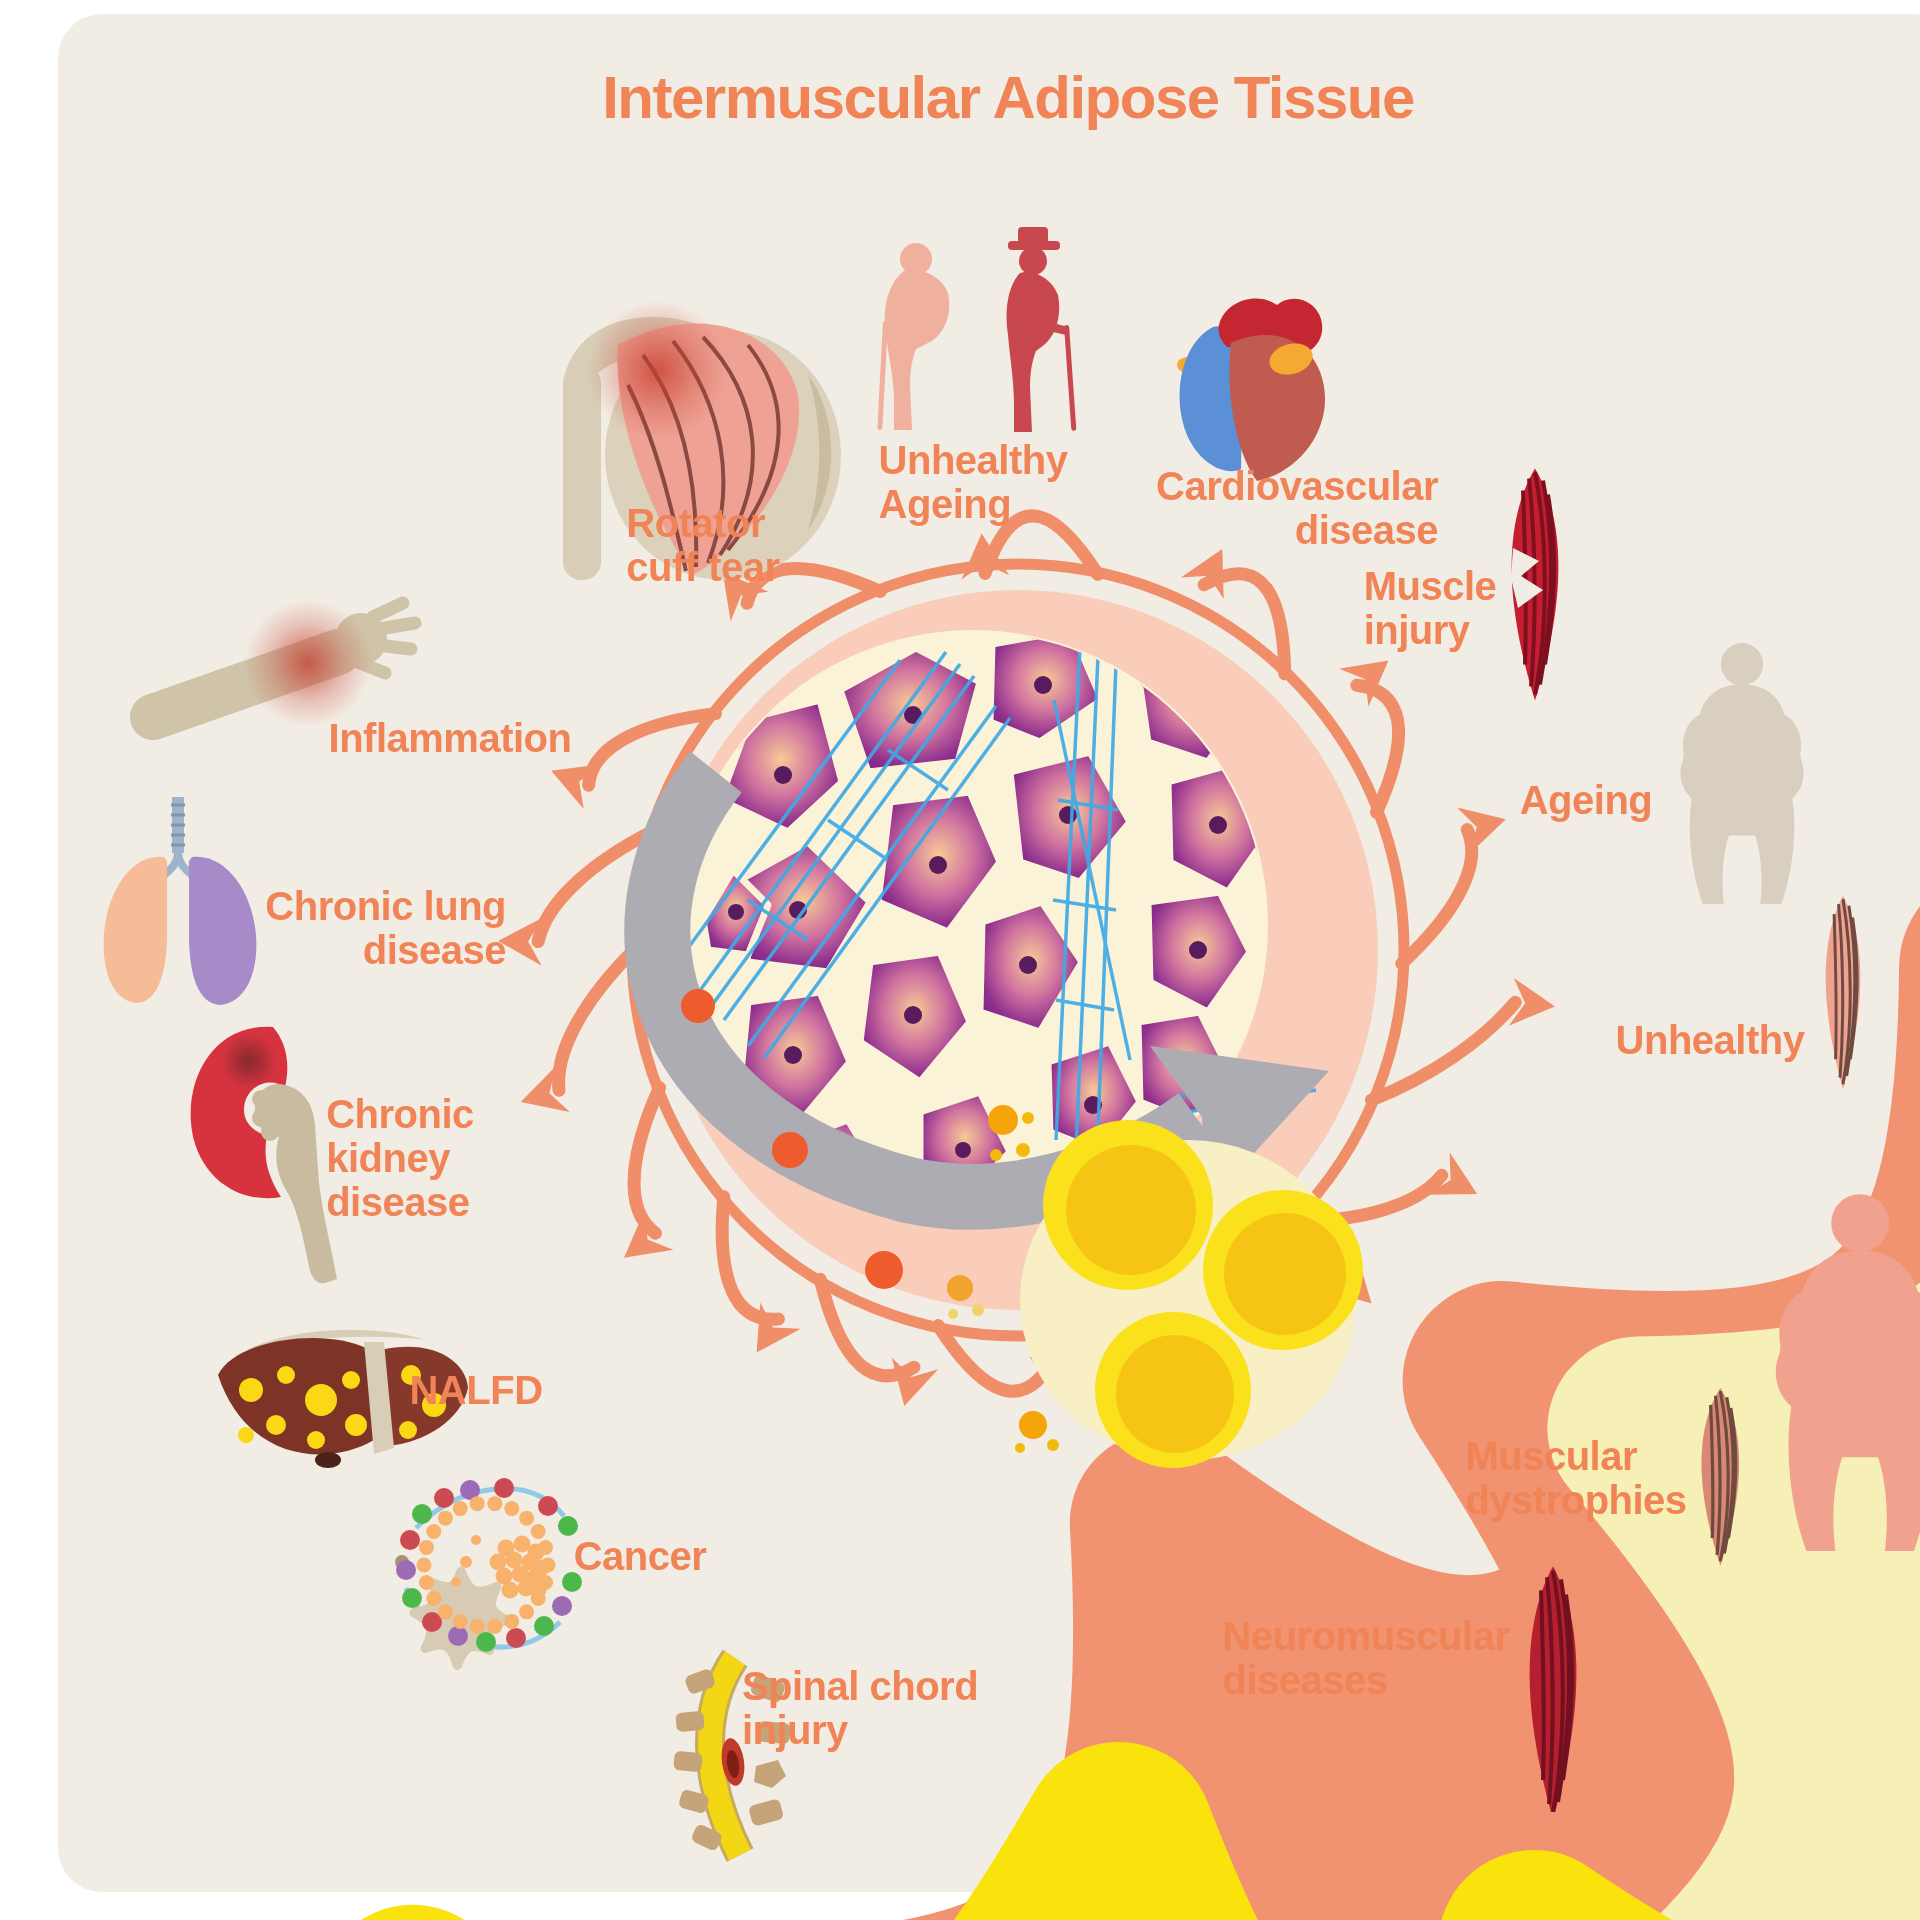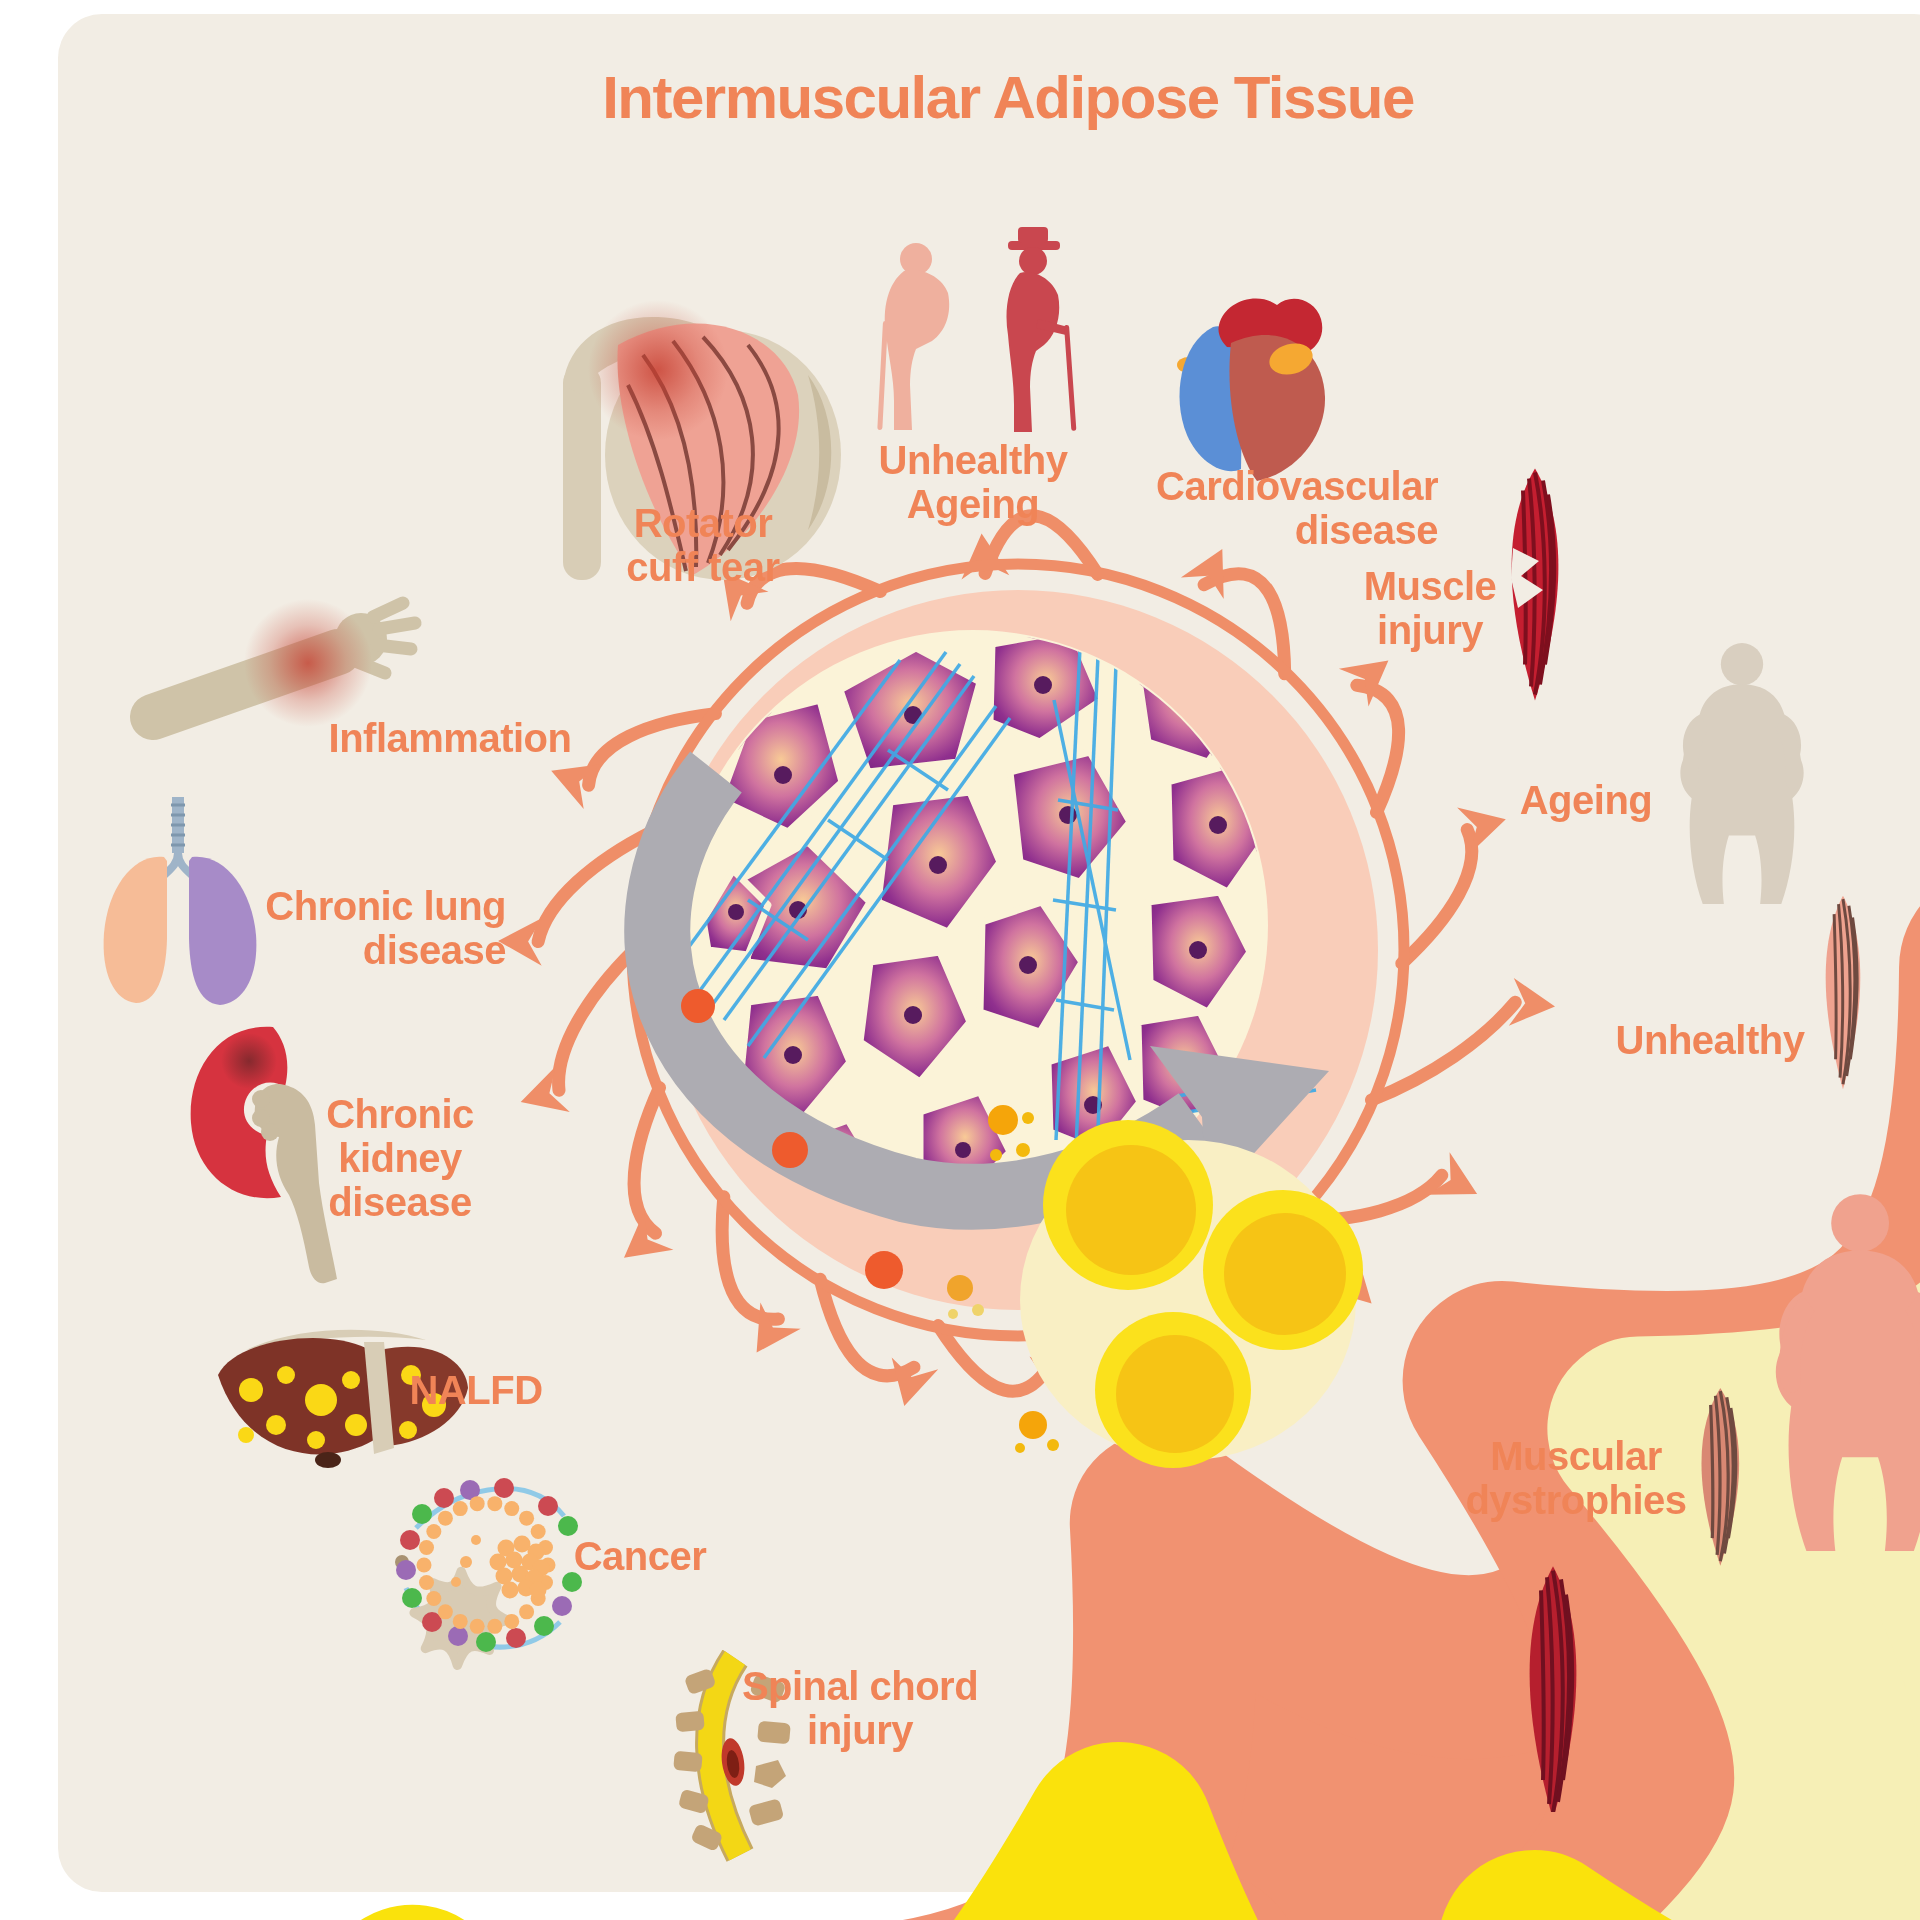--- a/index.html
+++ b/index.html
@@ -3,21 +3,21 @@
 <meta charset="utf-8">
 <style>
   html,body{margin:0;padding:0;background:#ffffff;}
   #stage{position:relative;width:1920px;height:1920px;background:#ffffff;overflow:hidden;
          font-family:"Liberation Sans",sans-serif;margin-left:48px;}
   .panel{position:absolute;left:10px;top:14px;width:1900px;height:1878px;background:#F2EDE4;border-radius:44px;}
   #main-svg{position:absolute;left:0;top:0;}
   #title{position:absolute;left:50%;top:97px;transform:translate(-50%,-50%);
          font-size:60px;font-weight:700;color:#F08457;letter-spacing:-1.5px;white-space:nowrap;}
   .label{position:absolute;color:#F08457;font-weight:700;font-size:40px;line-height:1.1;
-         white-space:pre-line;text-align:center;transform:translate(-50%,-50%);letter-spacing:-0.5px;}
+         white-space:pre-line;transform:translate(-50%,-50%);letter-spacing:-0.5px;}
   .label.align-left{transform:translate(0,-50%);text-align:right;}
   .label.align-right{transform:translate(-100%,-50%);text-align:right;}
   .icon{position:absolute;}
 </style>
 </head>
 <body>
 
 <div id="stage">
   <div class="panel"></div>
 
@@ -428,20 +428,22 @@
   <div class="label" style="left:925px;top:482px">Unhealthy
 Ageing</div>
   <div class="label align-left" style="left:1108px;top:508px">Cardiovascular
 disease</div>
   <div class="label" style="left:1382px;top:608px">Muscle
 injury</div>
   <div class="label" style="left:1538px;top:800px">Ageing</div>
   <div class="label" style="left:1662px;top:1040px">Unhealthy</div>
   <div class="label" style="left:1528px;top:1478px">Muscular
 dystrophies</div>
+  <div class="label" style="left:1318px;top:1658px">Neuromuscular
+diseases</div>
   <div class="label" style="left:812px;top:1708px">Spinal chord
 injury</div>
   <div class="label" style="left:592px;top:1556px">Cancer</div>
   <div class="label" style="left:428px;top:1390px">NALFD</div>
   <div class="label" style="left:352px;top:1158px">Chronic
 kidney
 disease</div>
   <div class="label align-right" style="left:458px;top:928px">Chronic lung
 disease</div>
   <div class="label" style="left:402px;top:738px">Inflammation</div>

